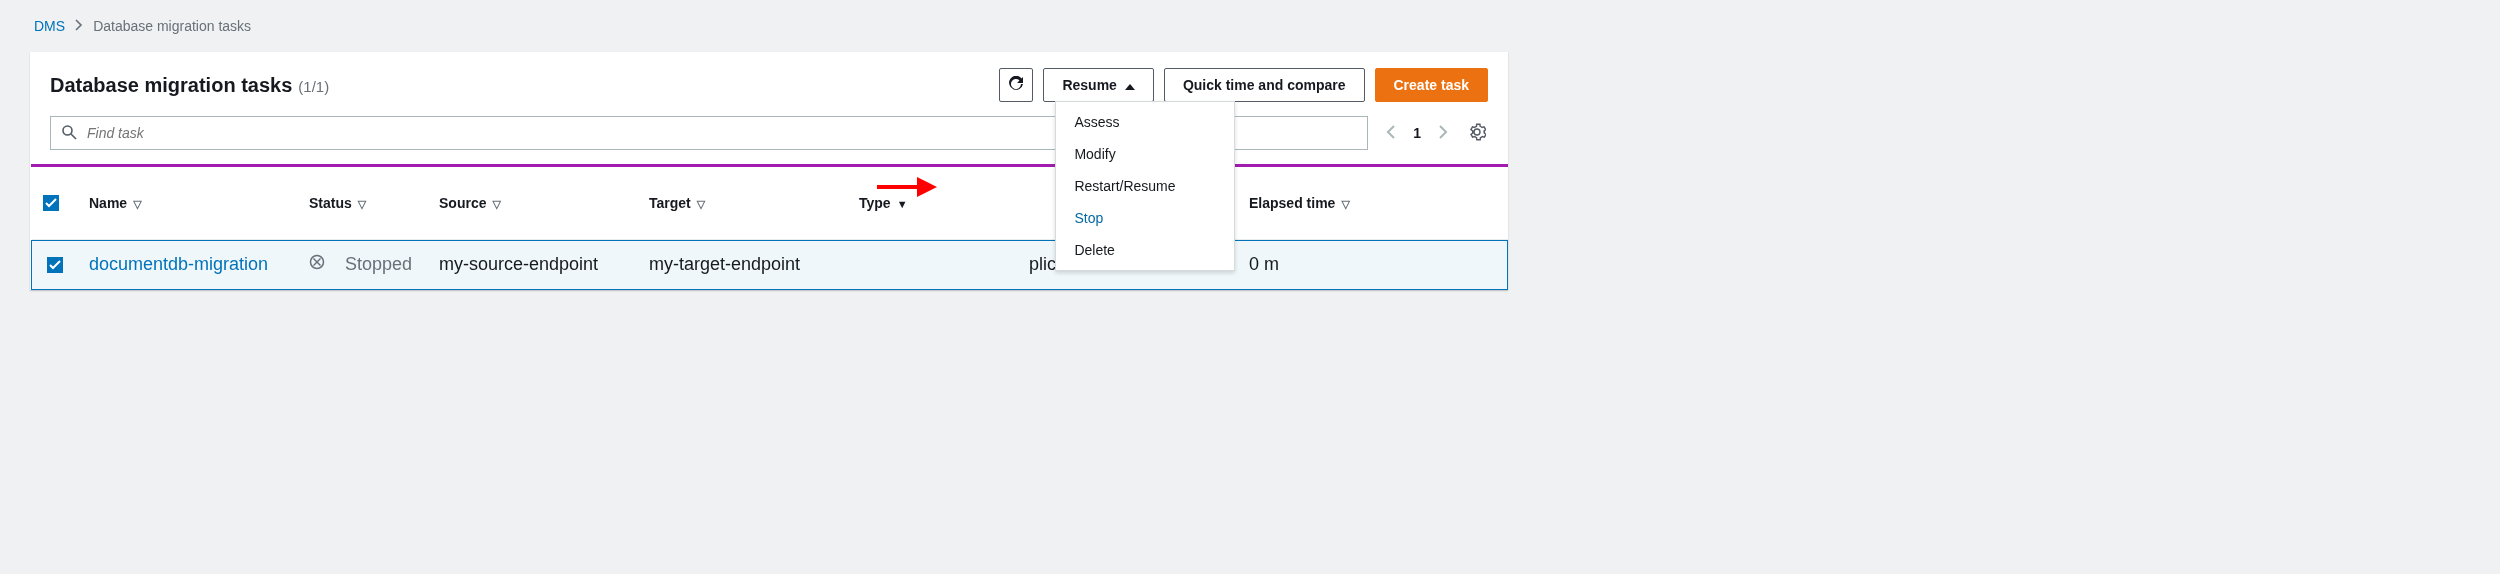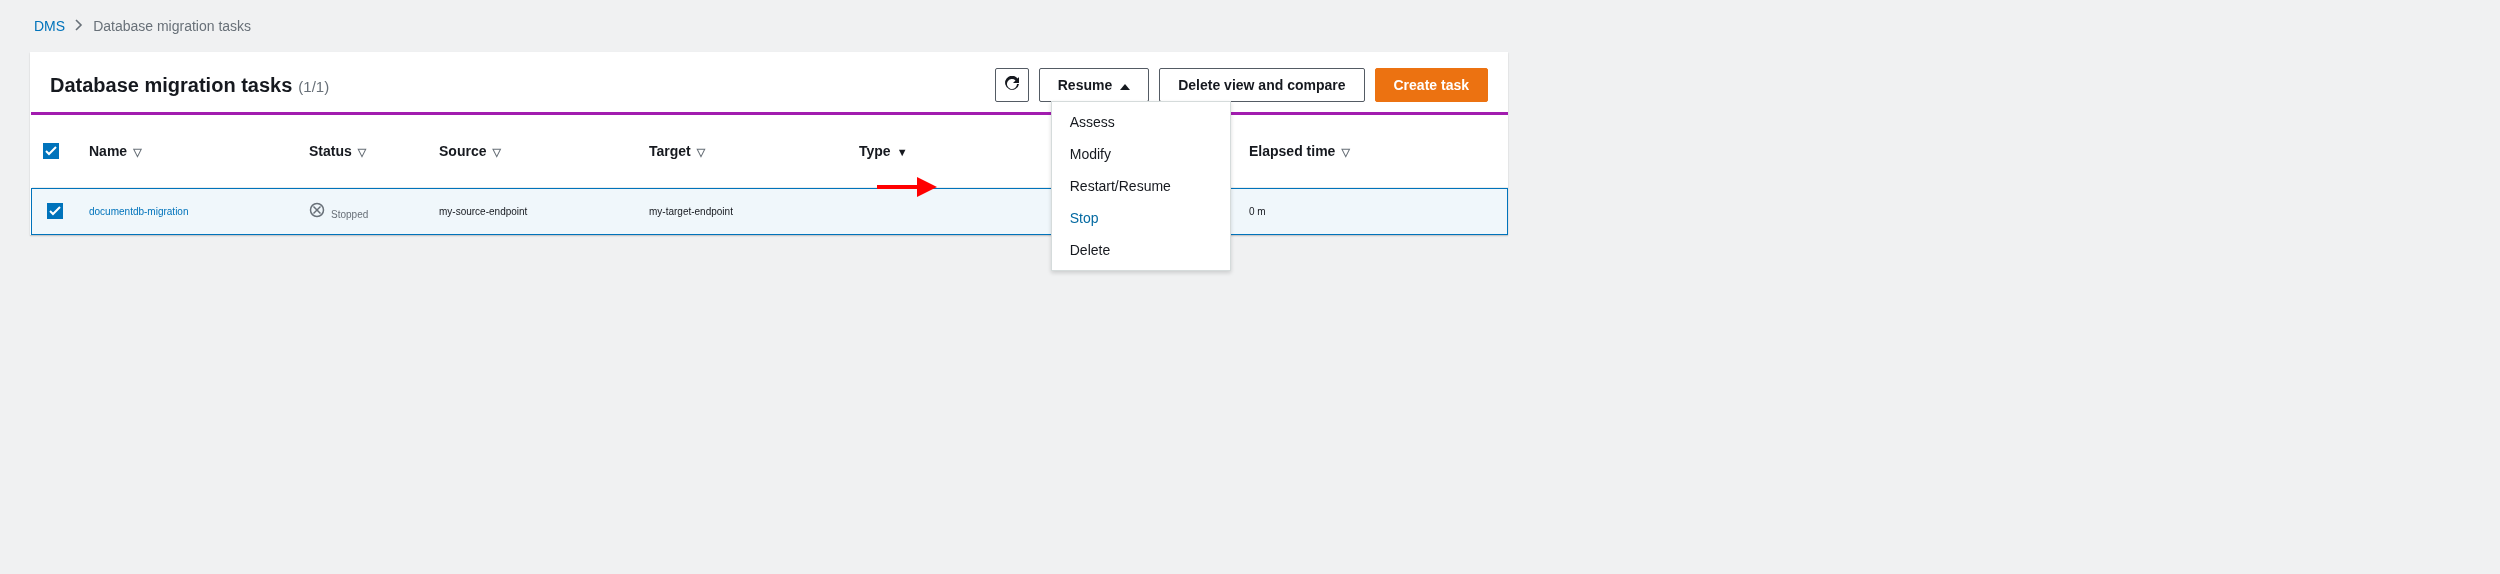--- a/index.html
+++ b/index.html
@@ -113,39 +113,39 @@
     padding: 28px 12px;
     border-top: 3px solid #a21caf;
     border-bottom: 1px solid #eaeded;
     color: #16191f;
     background: #fafafa00;
   }
   .table thead th .sort { margin-left: 6px; color: #687078; font-size: 11px; vertical-align: middle; }
   .table thead th.type-col .sort { color: #16191f; }
   .table tbody td {
     padding: 14px 12px;
-    font-size: 10px;
+    font-size: 18px;
   }
   .row-selected td { background: #f0f7fb; }
   .row-selected { border-top: 1px solid #0073bb; border-bottom: 1px solid #0073bb; }
   .row-selected td:first-child { border-left: 2px solid transparent; }
   .table tbody tr.row-selected { outline: 1px solid #0073bb; outline-offset: -1px; }
   .checkbox {
     width: 16px;
     height: 16px;
     border: 1px solid #0073bb;
     background: #0073bb;
     display: inline-flex;
     align-items: center;
     justify-content: center;
     cursor: pointer;
   }
   .checkbox svg { display: block; }
   .link { color: #0073bb; cursor: pointer; }
-  .status-cell { display: flex; align-items: flex-end; gap: 6px; color: #687078; }
+  .status-cell { display: flex; align-items: flex-end; gap: 20px; color: #687078; }
   .arrow-annotation {
     position: absolute;
     top: 175px;
     left: 877px;
     pointer-events: none;
     z-index: 60;
   }
   .chk-col { width: 46px; text-align: center; }
   .col-name { width: 220px; }
   .col-status { width: 130px; }
@@ -196,28 +196,57 @@
         <div class="dropdown">
           <div class="dropdown-item">Assess</div>
           <div class="dropdown-item">Modify</div>
           <div class="dropdown-item">Restart/Resume</div>
           <div class="dropdown-item disabled">Stop</div>
           <div class="dropdown-item">Delete</div>
         </div>
       </div>
 
       <button class="btn">
-        <span>Delete view and compare</span>
+        <span>Quick time and compare</span>
       </button>
 
       <button class="btn btn-primary">
         <span>Create task</span>
       </button>
     </div>
 
+    <div class="search-row">
+      <div class="search-box">
+        <span>
+          <svg width="16" height="16" viewBox="0 0 16 16">
+              <circle cx="6.5" cy="6.5" r="4.5" stroke="#545b64" stroke-width="1.6" fill="none"></circle>
+              <line x1="10" y1="10" x2="15" y2="15" stroke="#545b64" stroke-width="1.6"></line>
+            </svg>
+        </span>
+        <input type="text" placeholder="Find task" style="">
+      </div>
+      <div class="pager">
+        <span class="nav-btn">
+          <svg width="9" height="14" viewBox="0 0 9 14">
+              <path d="M8 1L2 7l6 6" stroke="#aab7b8" stroke-width="2" fill="none"></path>
+            </svg>
+        </span>
+        <span class="page-num">1</span>
+        <span class="nav-btn">
+          <svg width="9" height="14" viewBox="0 0 9 14">
+              <path d="M1 1l6 6-6 6" stroke="#aab7b8" stroke-width="2" fill="none"></path>
+            </svg>
+        </span>
+        <span class="gear">
+          <svg width="18" height="18" viewBox="0 0 18 18">
+              <path d="M9 6a3 3 0 1 0 0 6 3 3 0 0 0 0-6zm7.4 3c0 .4 0 .8-.1 1.1l1.7 1.3-1.6 2.8-2-.7c-.6.5-1.2.8-1.9 1.1l-.3 2.1H8.8l-.3-2.1c-.7-.2-1.3-.6-1.9-1.1l-2 .7-1.6-2.8 1.7-1.3c-.1-.3-.1-.7-.1-1.1s0-.8.1-1.1L2.9 6.6l1.6-2.8 2 .7c.6-.5 1.2-.8 1.9-1.1l.3-2.1h3.2l.3 2.1c.7.2 1.3.6 1.9 1.1l2-.7 1.6 2.8-1.7 1.3c.1.3.1.7.1 1.1z" fill="none" stroke="#545b64" stroke-width="1.4"></path>
+            </svg>
+        </span>
+      </div>
+    </div>
 
     <table class="table">
       <thead>
         <tr>
           <th class="chk-col">
             <span class="checkbox">
               <svg width="12" height="10" viewBox="0 0 12 10">
                   <path d="M1 5l3 3 7-7" stroke="#fff" stroke-width="2" fill="none"></path>
                 </svg>
             </span>

